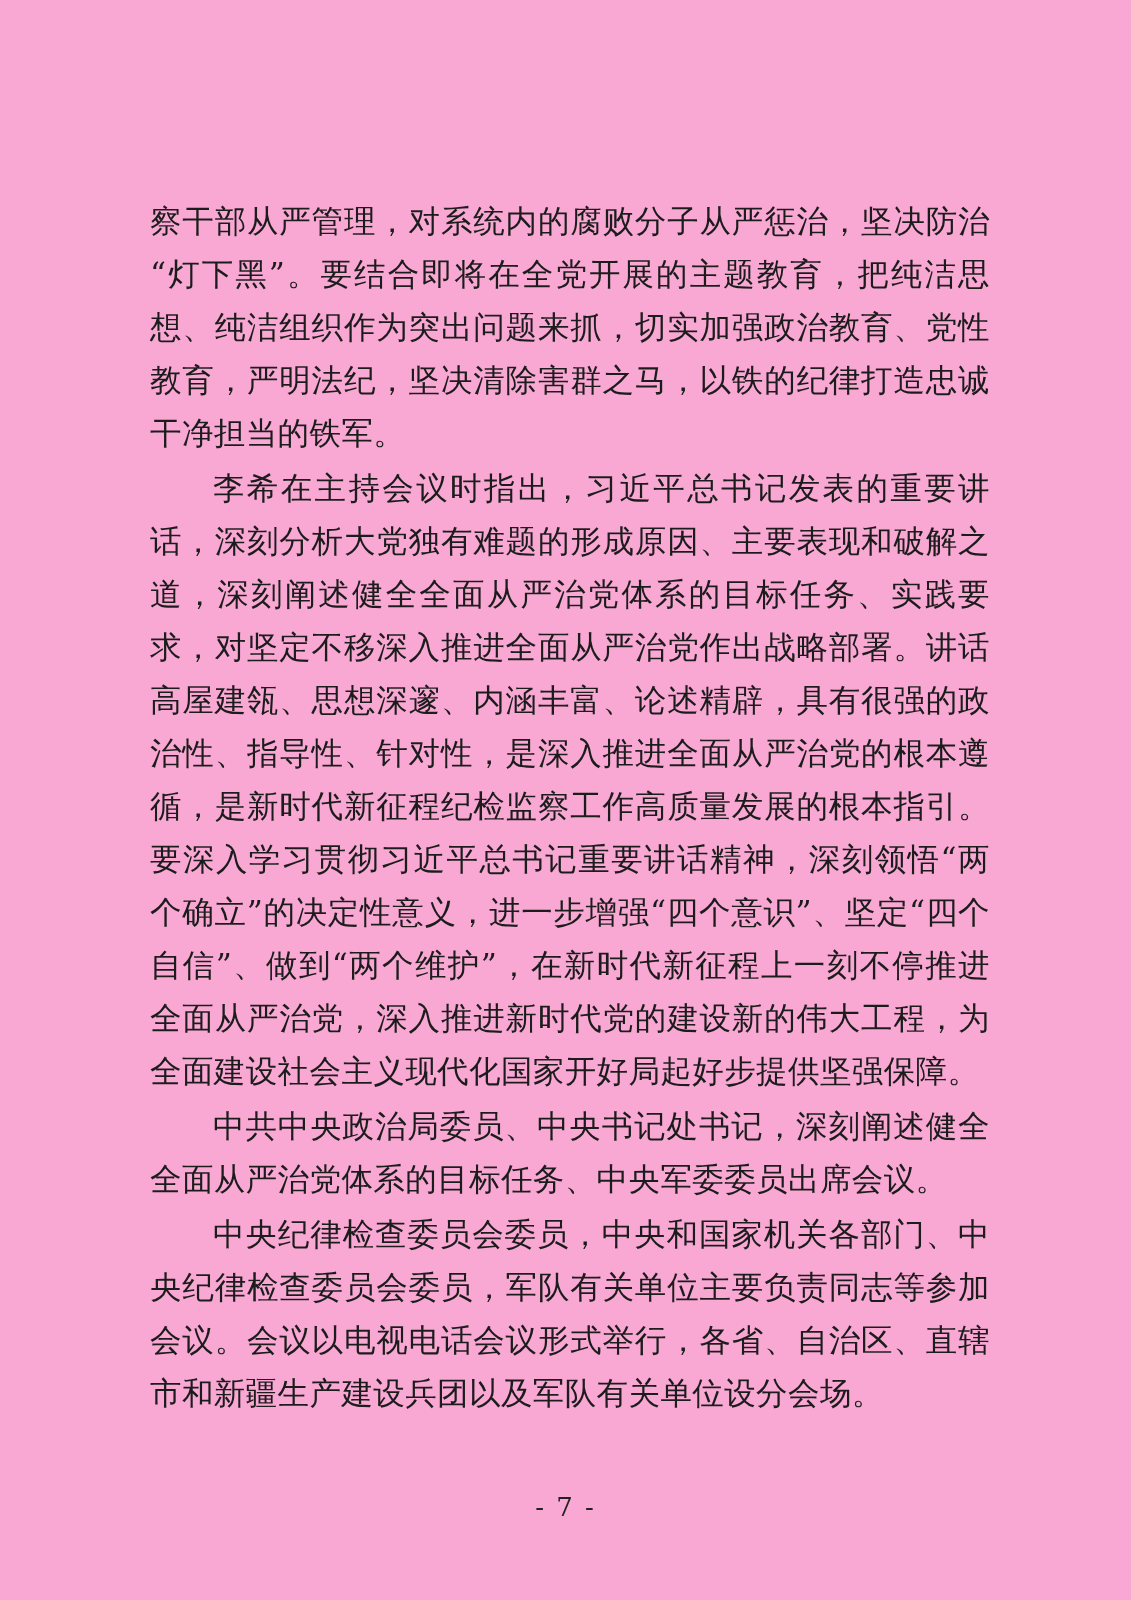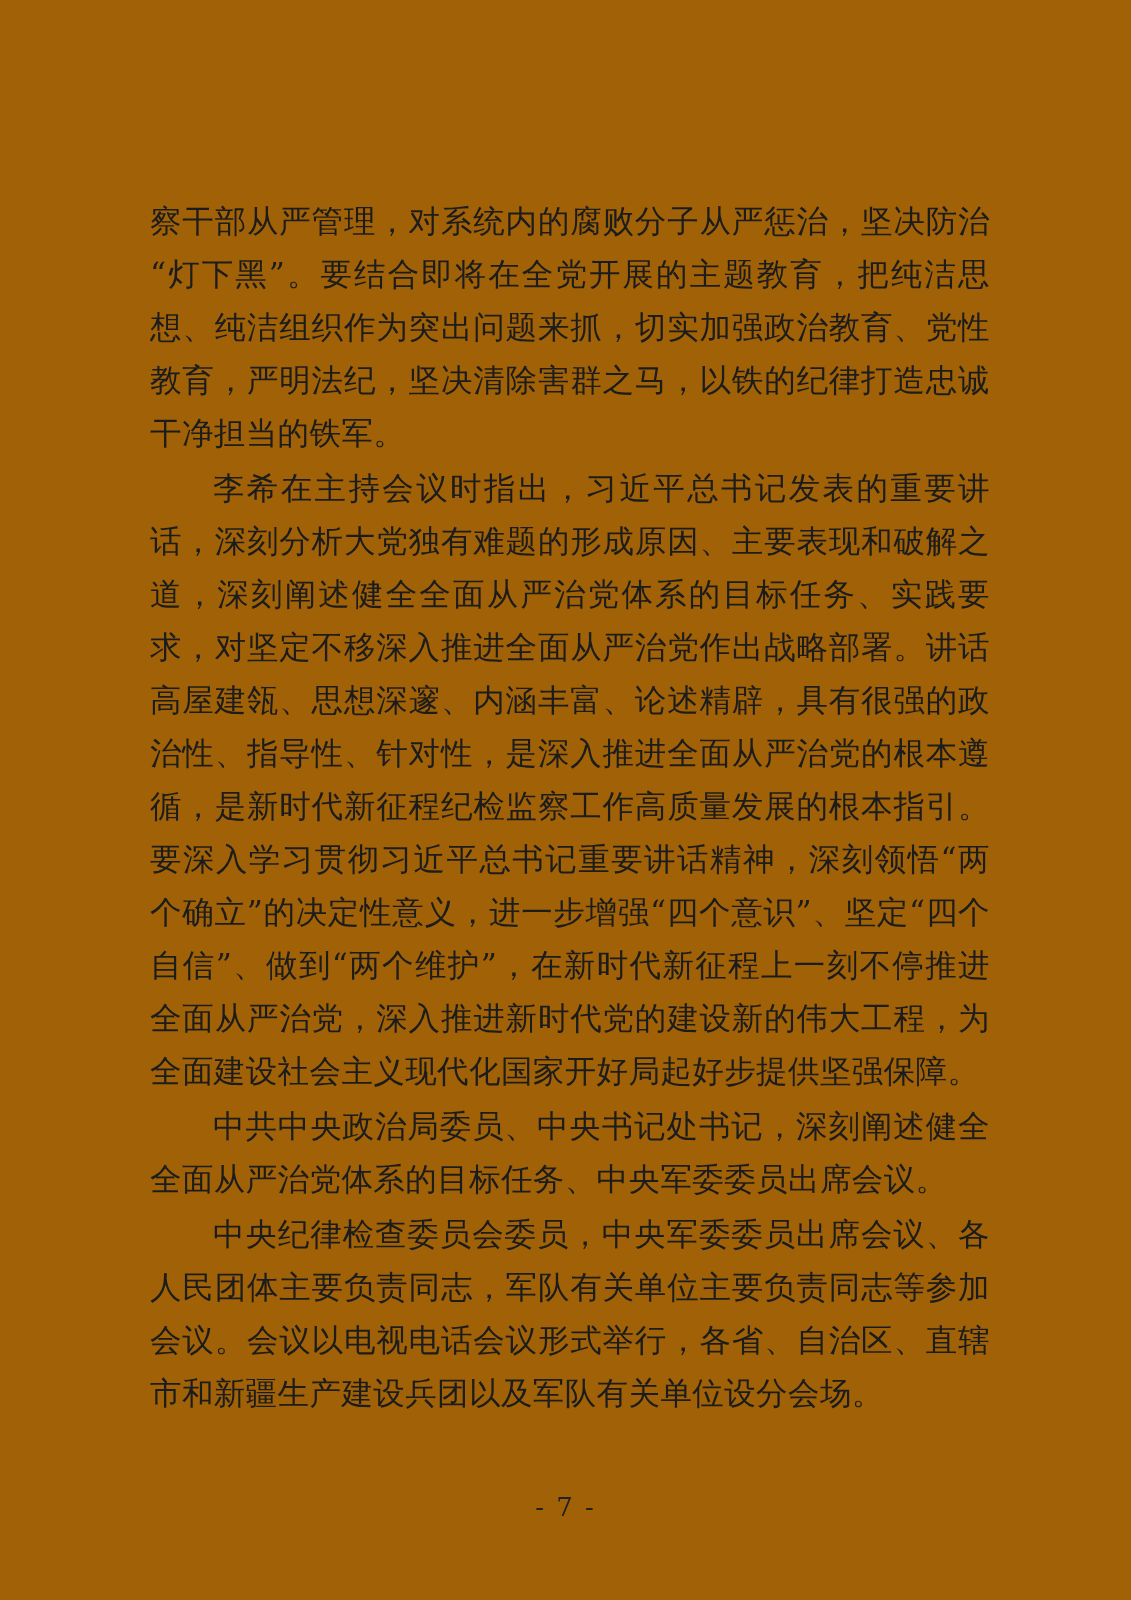--- a/index.html
+++ b/index.html
@@ -15,21 +15,21 @@
     color: #1a1a1a;
   }
   .page {
     position: absolute;
     top: 0;
     left: 0;
     width: 1131px;
     height: 1600px;
     box-sizing: border-box;
     padding: 195px 96px 0 150px;
-    background: #a16207;
+    background: #f9a8d4;
   }
   .doc-body {
     width: 840px;
   }
   .para {
     margin: 0 0 2px 0;
     font-size: 31.5px;
     line-height: 53px;
     text-align: justify;
     text-justify: inter-ideograph;
@@ -54,16 +54,16 @@
   }
 </style>
 </head>
 <body>
 
 <div class="page">
   <div class="doc-body">
     <p class="para">察干部从严管理，对系统内的腐败分子从严惩治，坚决防治“灯下黑”。要结合即将在全党开展的主题教育，把纯洁思想、纯洁组织作为突出问题来抓，切实加强政治教育、党性教育，严明法纪，坚决清除害群之马，以铁的纪律打造忠诚干净担当的铁军。</p>
     <p class="para indent">李希在主持会议时指出，习近平总书记发表的重要讲话，深刻分析大党独有难题的形成原因、主要表现和破解之道，深刻阐述健全全面从严治党体系的目标任务、实践要求，对坚定不移深入推进全面从严治党作出战略部署。讲话高屋建瓴、思想深邃、内涵丰富、论述精辟，具有很强的政治性、指导性、针对性，是深入推进全面从严治党的根本遵循，是新时代新征程纪检监察工作高质量发展的根本指引。要深入学习贯彻习近平总书记重要讲话精神，深刻领悟“两个确立”的决定性意义，进一步增强“四个意识”、坚定“四个自信”、做到“两个维护”，在新时代新征程上一刻不停推进全面从严治党，深入推进新时代党的建设新的伟大工程，为全面建设社会主义现代化国家开好局起好步提供坚强保障。</p>
     <p class="para indent">中共中央政治局委员、中央书记处书记，深刻阐述健全全面从严治党体系的目标任务、中央军委委员出席会议。</p>
-    <p class="para indent">中央纪律检查委员会委员，中央军委委员出席会议、各人民团体主要负责同志，军队有关单位主要负责同志等参加会议。会议以电视电话会议形式举行，各省、自治区、直辖市和新疆生产建设兵团以及军队有关单位设分会场。</p>
+    <p class="para indent">中央纪律检查委员会委员，中央和国家机关各部门、中央纪律检查委员会委员，军队有关单位主要负责同志等参加会议。会议以电视电话会议形式举行，各省、自治区、直辖市和新疆生产建设兵团以及军队有关单位设分会场。</p>
   </div>
   <div class="page-number">- 7 -</div>
 </div>
 
 </body></html>

